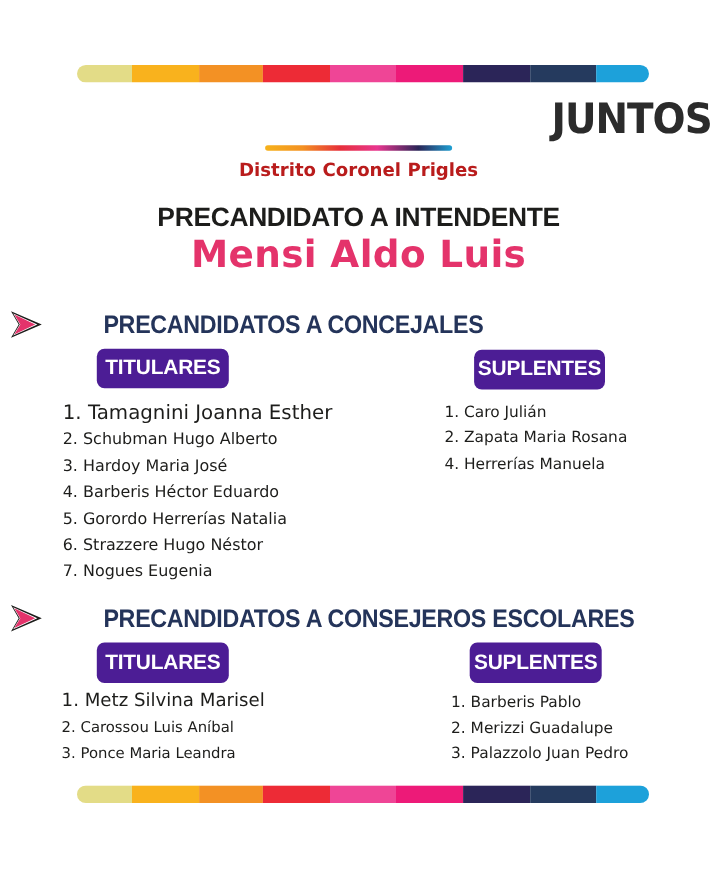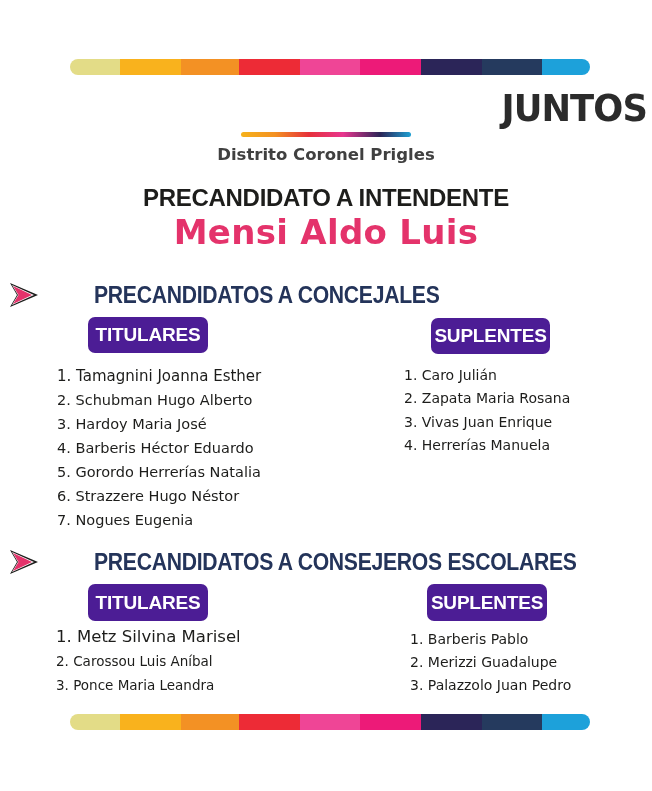--- a/index.html
+++ b/index.html
@@ -8,21 +8,21 @@
 
     .colorbar { position: absolute; left: 70px; width: 520px; height: 16px; border-radius: 8px; overflow: hidden; display: flex; }
     .colorbar.top { top: 59px; }
     .colorbar.bottom { top: 714px; }
     .colorbar .seg { height: 100%; }
 
     .logo { position: absolute; top: 88px; left: 0; width: 652px; text-align: right; }
     .logo-word { font-family: "DejaVu Sans", sans-serif; font-weight: bold; font-size: 38px; color: #2b2b2b; letter-spacing: -1px; line-height: 40px; transform: scaleX(0.93); display: inline-block; }
     .logo-line { width: 170px; height: 5px; margin: 4px auto 0; border-radius: 3px;
       background: linear-gradient(90deg, #f6b21b 0%, #f39122 20%, #e6303a 40%, #e8368f 60%, #2a2557 82%, #1ea0d3 100%); }
-    .district { position: absolute; top: 145px; left: 0; width: 652px; text-align: center; font-family: "DejaVu Sans", sans-serif; font-weight: bold; font-size: 16.5px; color: #404040; }
+    .district { position: absolute; top: 145px; left: 0; width: 652px; text-align: center; font-family: "DejaVu Sans", sans-serif; font-weight: bold; font-size: 16.5px; color: #b91c1c; }
 
     .intendente-label { position: absolute; top: 184px; left: 0; width: 652px; text-align: center; font-family: "Liberation Sans", sans-serif; font-weight: bold; font-size: 24px; color: #1d1d1b; letter-spacing: -0.3px; }
     .intendente-name { position: absolute; top: 212px; left: 0; width: 652px; text-align: center; font-family: "DejaVu Sans", sans-serif; font-weight: bold; font-size: 34px; color: #e4336b; letter-spacing: 0.3px; }
 
     .section-head { position: absolute; left: 8px; display: flex; align-items: center; gap: 48px; }
     .section-head.s1 { top: 281px; }
     .section-head.s2 { top: 548px; }
     .arrow-icon { width: 32px; height: 28px; margin-right: 6px; }
     .section-title { font-family: "Liberation Sans", sans-serif; font-weight: bold; font-size: 23px; color: #24345a; letter-spacing: -0.3px; transform: scaleX(0.92); transform-origin: left center; white-space: nowrap; }
 
@@ -31,21 +31,21 @@
     .pill.su1 { left: 431px; top: 318px; width: 119px; height: 36px; }
     .pill.t2 { left: 88px; top: 584px; width: 120px; height: 37px; }
     .pill.su2 { left: 427px; top: 584px; width: 120px; height: 37px; }
 
     .list { position: absolute; list-style: none; font-family: "DejaVu Sans", sans-serif; color: #1d1d1b; }
     .list li { white-space: nowrap; }
     .list .num { display: inline-block; }
 
     .list.c-tit { left: 57px; top: 364px; }
     .list.c-tit li { font-size: 14.5px; height: 24px; line-height: 24px; }
-    .list.c-tit li:first-child { font-size: 15px; text-align: right; }
+    .list.c-tit li:first-child { font-size: 18px; text-align: right; }
 
     .list.c-sup { left: 404px; top: 364px; }
     .list.c-sup li { font-size: 14px; height: 23px; line-height: 23px; }
     .list.c-sup li:nth-child(3) { margin-top: 1px; }
 
     .list.e-tit { left: 56px; top: 625px; }
     .list.e-tit li { font-size: 13.5px; height: 24px; line-height: 24px; }
     .list.e-tit li:first-child { font-size: 16.5px; }
 
     .list.e-sup { left: 410px; top: 628px; }
@@ -93,21 +93,20 @@
   <li><span class="num">3.</span> <span>Hardoy Maria José</span></li>
   <li><span class="num">4.</span> <span>Barberis Héctor Eduardo</span></li>
   <li><span class="num">5.</span> <span>Gorordo Herrerías Natalia</span></li>
   <li><span class="num">6.</span> <span>Strazzere Hugo Néstor</span></li>
   <li><span class="num">7.</span> <span>Nogues Eugenia</span></li>
 </ol>
 
 <ol class="list c-sup">
   <li><span class="num">1.</span> <span>Caro Julián</span></li>
   <li><span class="num">2.</span> <span>Zapata Maria Rosana</span></li>
-  <li><span class="num">3.</span> <span>Vivas Juan Enrique</span></li>
   <li><span class="num">4.</span> <span>Herrerías Manuela</span></li>
 </ol>
 
 <div class="section-head s2">
   <svg class="arrow-icon" viewBox="0 0 32 28">
     <polygon points="2,2 30,14 2,26 9,14" fill="#1d1d1b"></polygon>
     <polygon points="4,4 26,14 4,24 10,14" fill="#ffffff"></polygon>
     <polygon points="5,5 24,14 5,23 10.5,14" fill="#e4336b"></polygon>
   </svg>
   <span class="section-title">PRECANDIDATOS A CONSEJEROS ESCOLARES</span>

